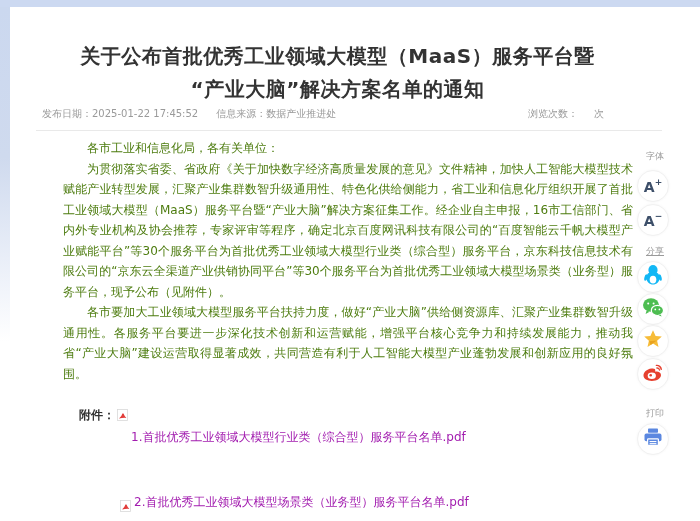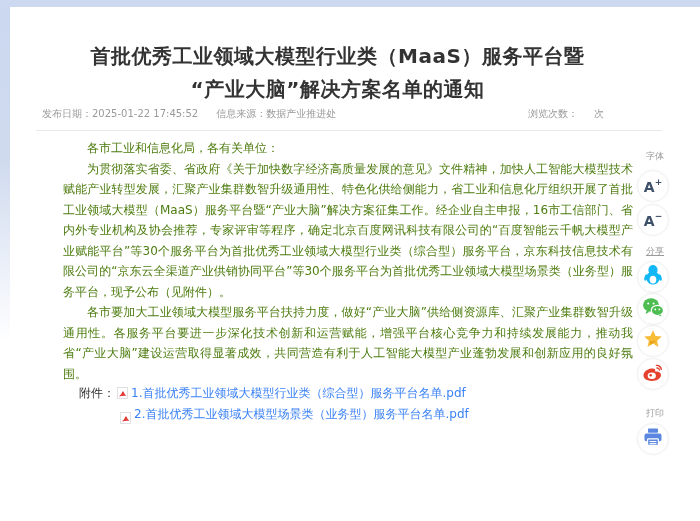--- a/index.html
+++ b/index.html
@@ -36,23 +36,23 @@
   
   .body-text { position:absolute; left:63px; top:138px; width:570px;
     font-size:12px; color:#4d7c0f; line-height:20.5px; text-align:justify; }
   .body-text p { text-indent:2em; }
 
   
   .attachments { position:absolute; left:79px; top:383px; font-size:12px;
     color:#333; line-height:21px; }
   .attach-row { display:flex; align-items:center; white-space:nowrap; }
   .attach-row.second { margin-left:39px;align-items:flex-end; }
-  .attach-label { color:#333; }
+  .attach-label { color:#333;font-weight:bold; }
   .pdf-ico { display:inline-block; width:11px; height:12px; margin:0 3px 0 2px; position:relative; top:-3px; }
-  .attach-link { color:#3b82f6; text-decoration:none; cursor:pointer; }
+  .attach-link { color:#a21caf; text-decoration:none; cursor:pointer;margin-top:44px; }
 
   
   .signature { position:absolute; right:90px; top:468px; text-align:center;
     font-size:12px; color:#3f3f3f; line-height:23px; }
 
   
   .sb-label { position:absolute; font-size:9px; color:#9a9a9a; white-space:nowrap; }
   .sb-circle { position:absolute; width:32px; height:32px; border-radius:50%;
     background:#fff; border:1px solid #f1f1f1; box-shadow:0 0 3px rgba(0,0,0,0.04);
     display:flex; align-items:center; justify-content:center; cursor:pointer; }
@@ -60,21 +60,21 @@
   .font-btn sup { font-size:9px; font-weight:700; position:relative; top:-1px; }
 </style>
 </head>
 <body>
 
 <div id="app">
   <div class="top-strip"></div>
   <div class="left-strip"></div>
 
   <h1 class="title">
-    <span>首批优秀工业领域大模型行业类（MaaS）服务平台暨</span><br>
+    <span>关于公布首批优秀工业领域大模型（MaaS）服务平台暨</span><br>
     <span>“产业大脑”解决方案名单的通知</span>
   </h1>
 
   <div class="meta">
     <div class="meta-left">
       <span>发布日期：</span><span>2025-01-22 17:45:52</span><span class="gap"></span><span>信息来源：</span><span>数据产业推进处</span>
     </div>
     <div class="meta-right">
       <span>浏览次数：</span><span class="views-count"></span><span>次</span>
     </div>

